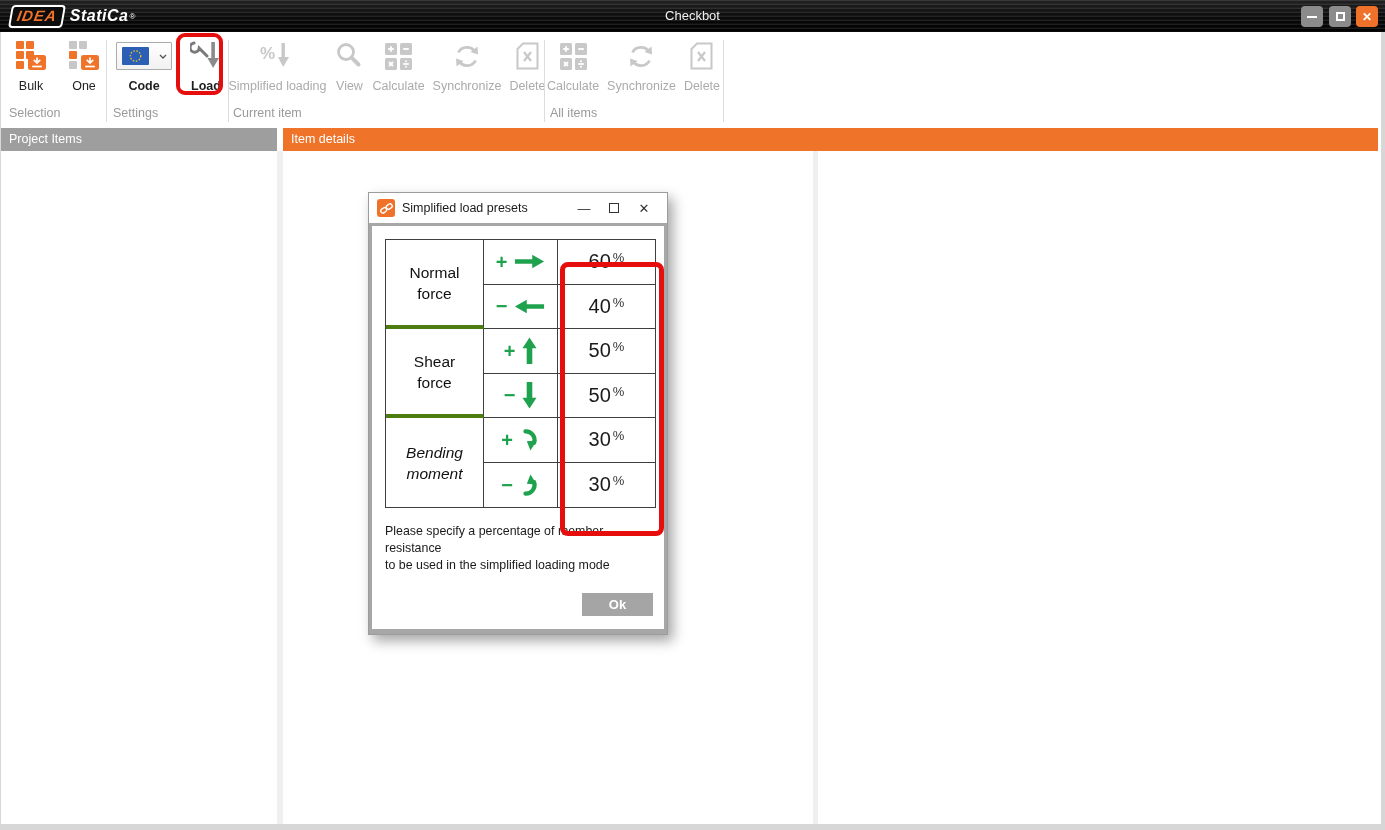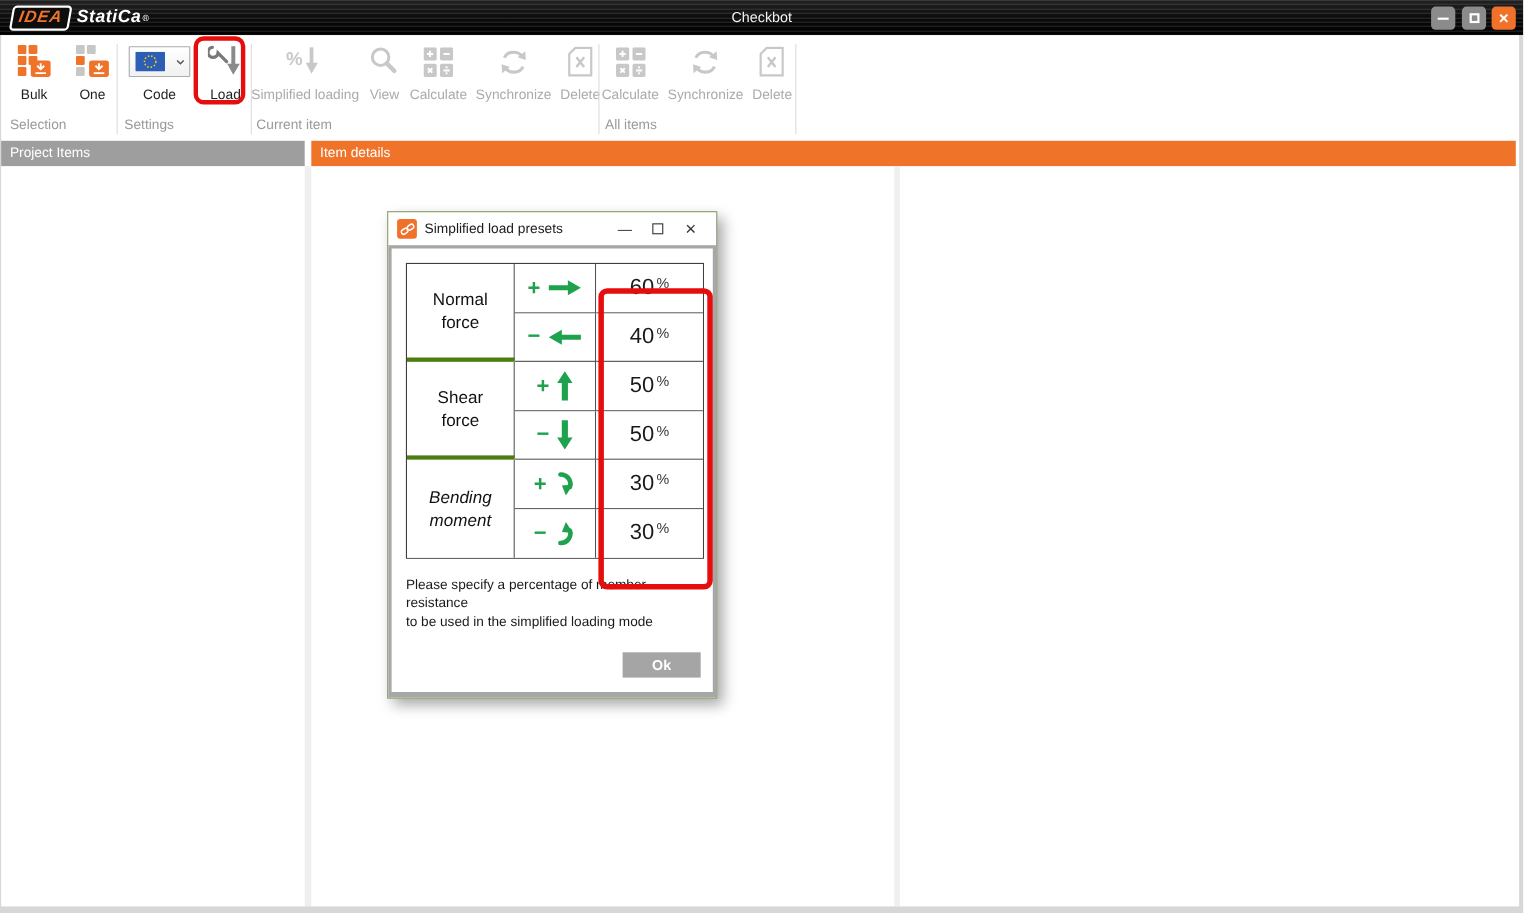--- a/index.html
+++ b/index.html
@@ -51,21 +51,21 @@
   .win-border-b { position:absolute; left:0; top:824px; width:1385px; height:6px; background:#d7d7d7; }
   .win-border-r { position:absolute; left:1381px; top:32px; width:4px; height:798px; background:#d7d7d7; }
   .win-border-l { position:absolute; left:0; top:32px; width:1px; height:798px; background:#d7d7d7; }
 
   
   .anno { position:absolute; border:4px solid #e60d0d; border-radius:9px; pointer-events:none; }
   .anno-load { left:176px; top:33px; width:47px; height:62px; }
   .anno-col { left:188px; top:36px; width:104px; height:274px; border-width:5px; border-radius:8px; z-index:5; }
 
   
-  .dialog { position:absolute; left:352px; top:192px; width:300px; background:#84cc16;
+  .dialog { position:absolute; left:368px; top:192px; width:300px; background:#22c55e;
     border:1px solid #9c9c9c; box-shadow:5px 6px 12px rgba(0,0,0,0.35); }
   .dlg-titlebar { height:30px; display:flex; align-items:center; padding:0 8px 0 8px; background:#fff; }
   .dlg-icon { width:18px; height:18px; border-radius:3px; background:#f0722a; display:flex;
     align-items:center; justify-content:center; margin-right:7px; }
   .dlg-title { font-size:12.5px; color:#1a1a1a; }
   .dlg-ctrls { margin-left:auto; display:flex; align-items:center; }
   .dlg-ctrl { width:30px; height:24px; display:flex; align-items:center; justify-content:center;
     color:#333; font-size:13px; }
   .dlg-max-box { width:10px; height:10px; border:1px solid #333; }
   .dlg-body { border:3px solid #a7a7a7; border-bottom-width:5px; background:#fff; padding:8px 10px 13px 13px; position:relative; }
@@ -155,21 +155,21 @@
             </svg>
           </span>
           <span class="rlabel">One</span>
         </div>
       </div>
       <div class="rgroup-label">Selection</div>
     </div>
     <div class="rsep" style="left:105px;"></div>
 
     <div class="rgroup" style="left:112px; width:112px;">
-      <div class="rbuttons" style="justify-content:center; gap:10px;">
+      <div class="rbuttons" style="justify-content:space-between; gap:10px;font-weight:bold;">
         <div class="rbtn">
           <span class="ricon">
             <span class="codebox">
               <svg width="27" height="18" viewBox="0 0 27 18">
                 <rect x="0" y="0" width="27" height="18" rx="1" fill="#2c5eb5"></rect>
                 <circle cx="13.5" cy="9" r="5.2" fill="none" stroke="#fcd116" stroke-width="1.3" stroke-dasharray="1.4 1.7"></circle>
               </svg>
               <svg width="8" height="5" viewBox="0 0 8 5">
                 <polyline points="1,1 4,4 7,1" fill="none" stroke="#555" stroke-width="1.3"></polyline>
               </svg>

